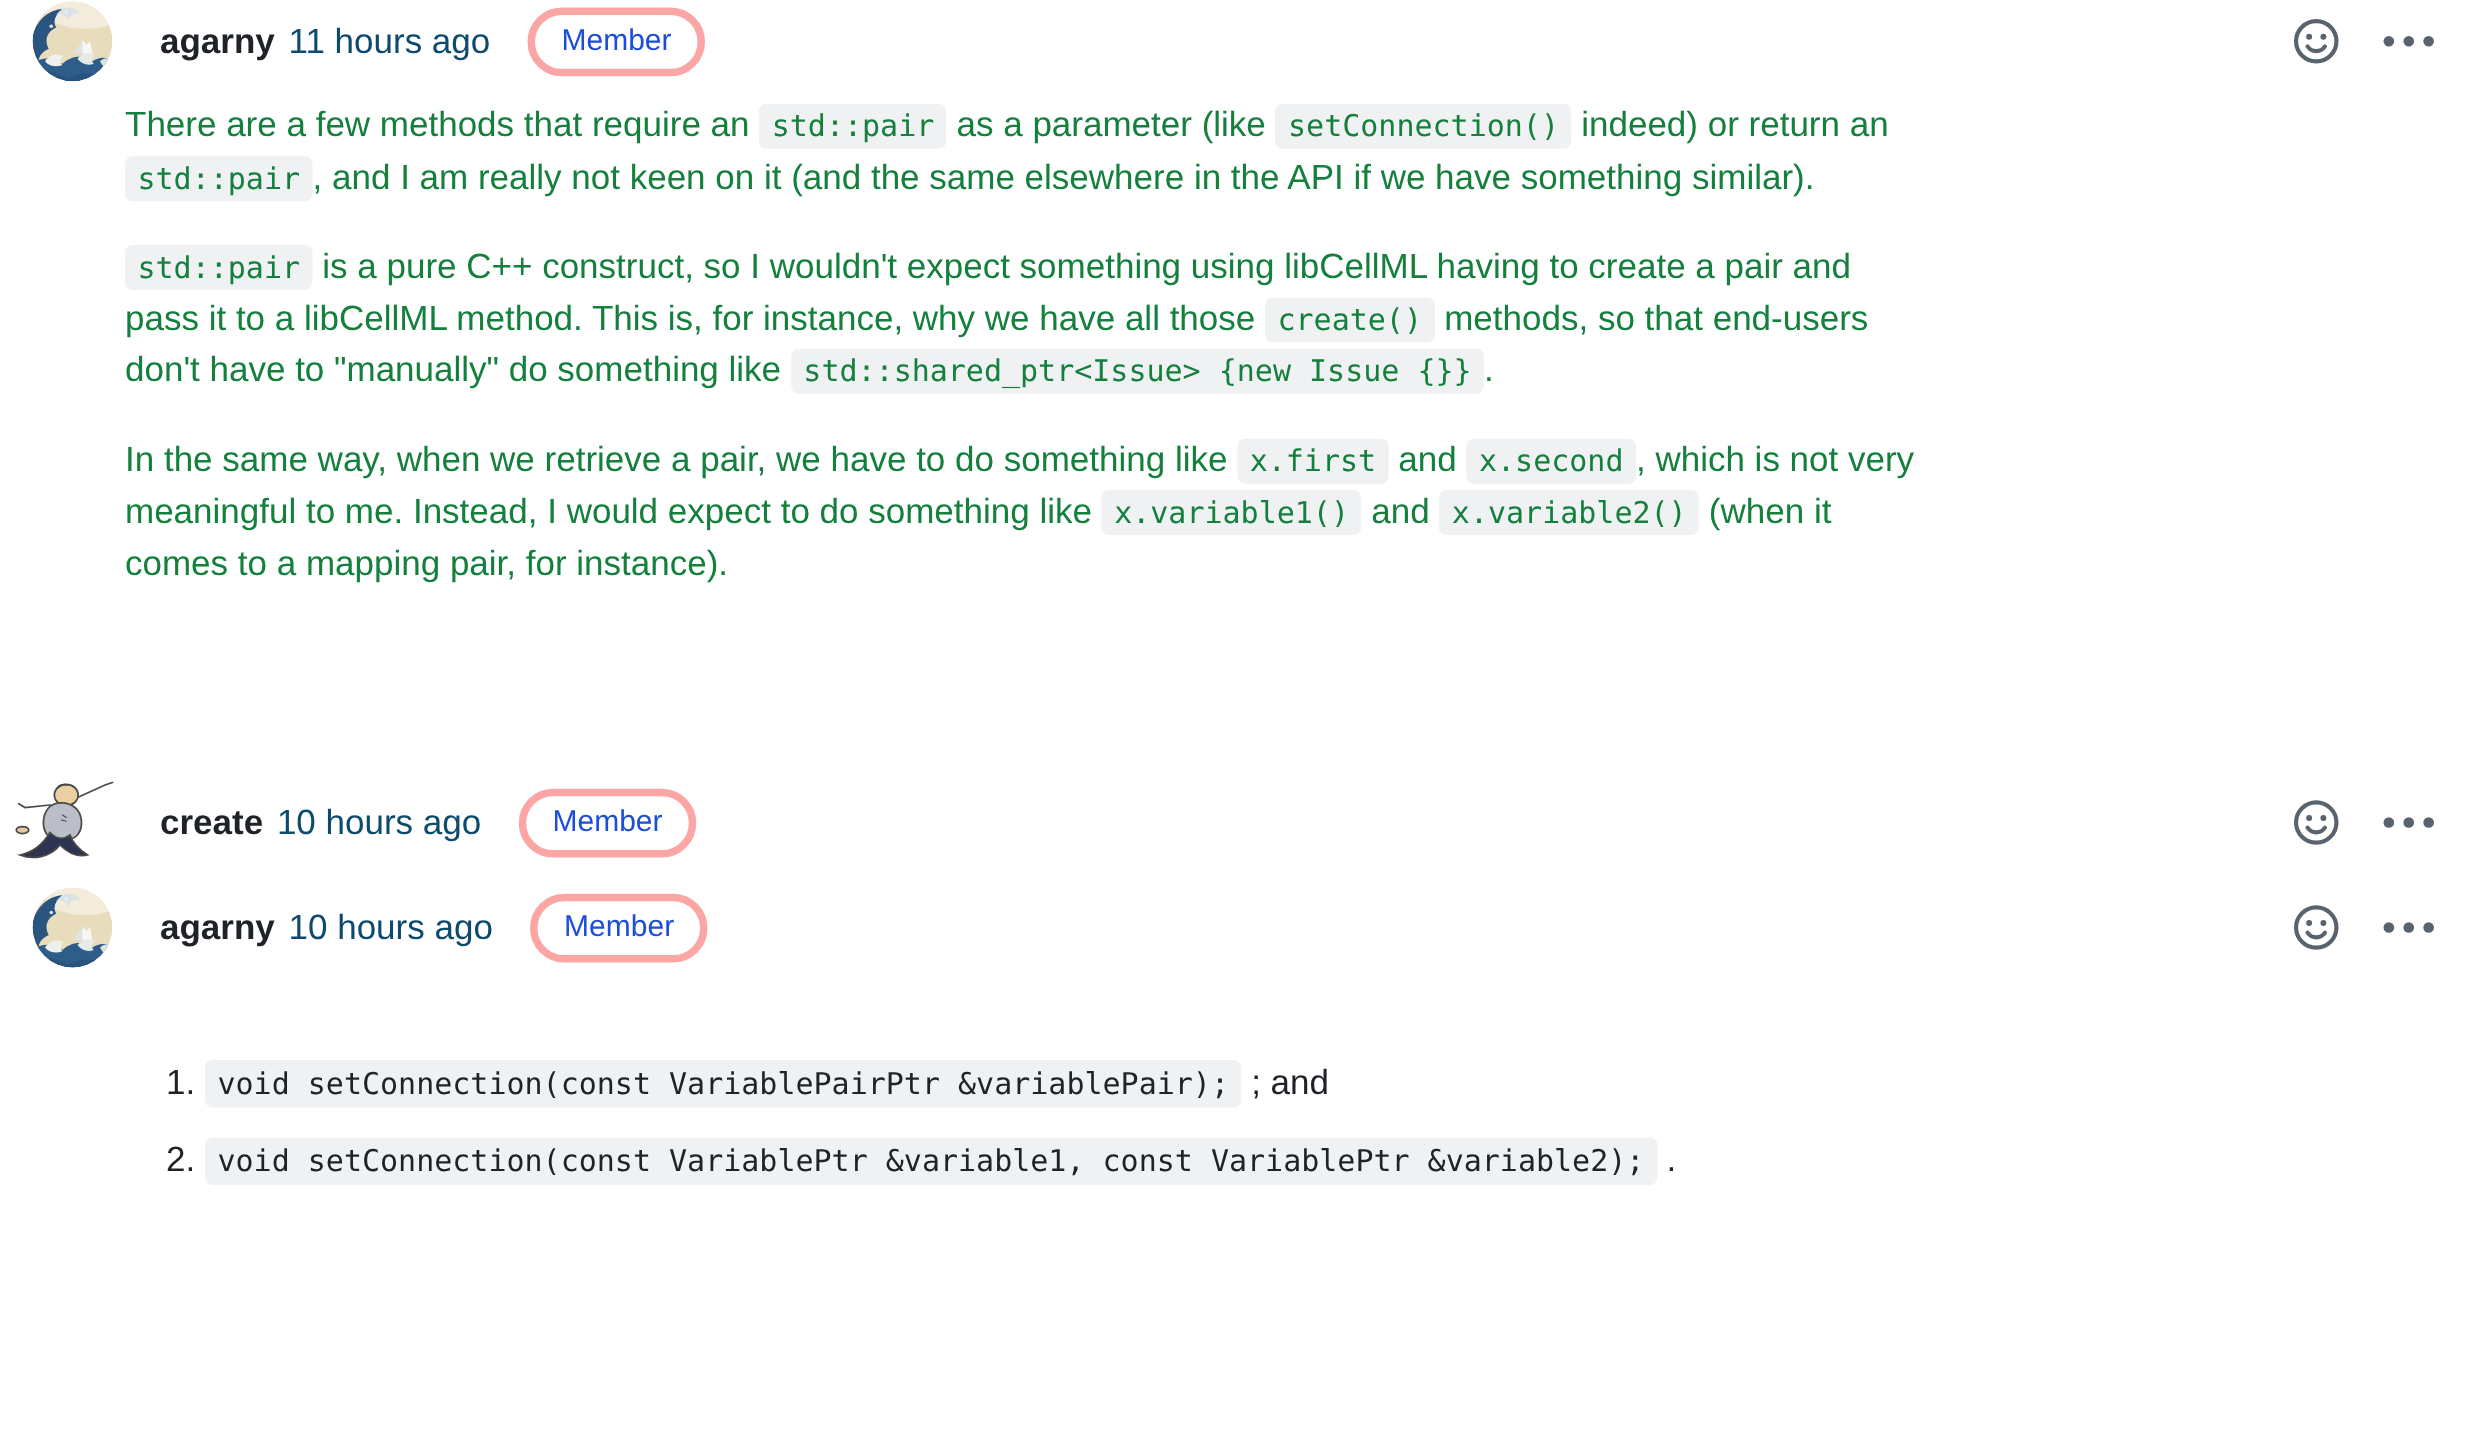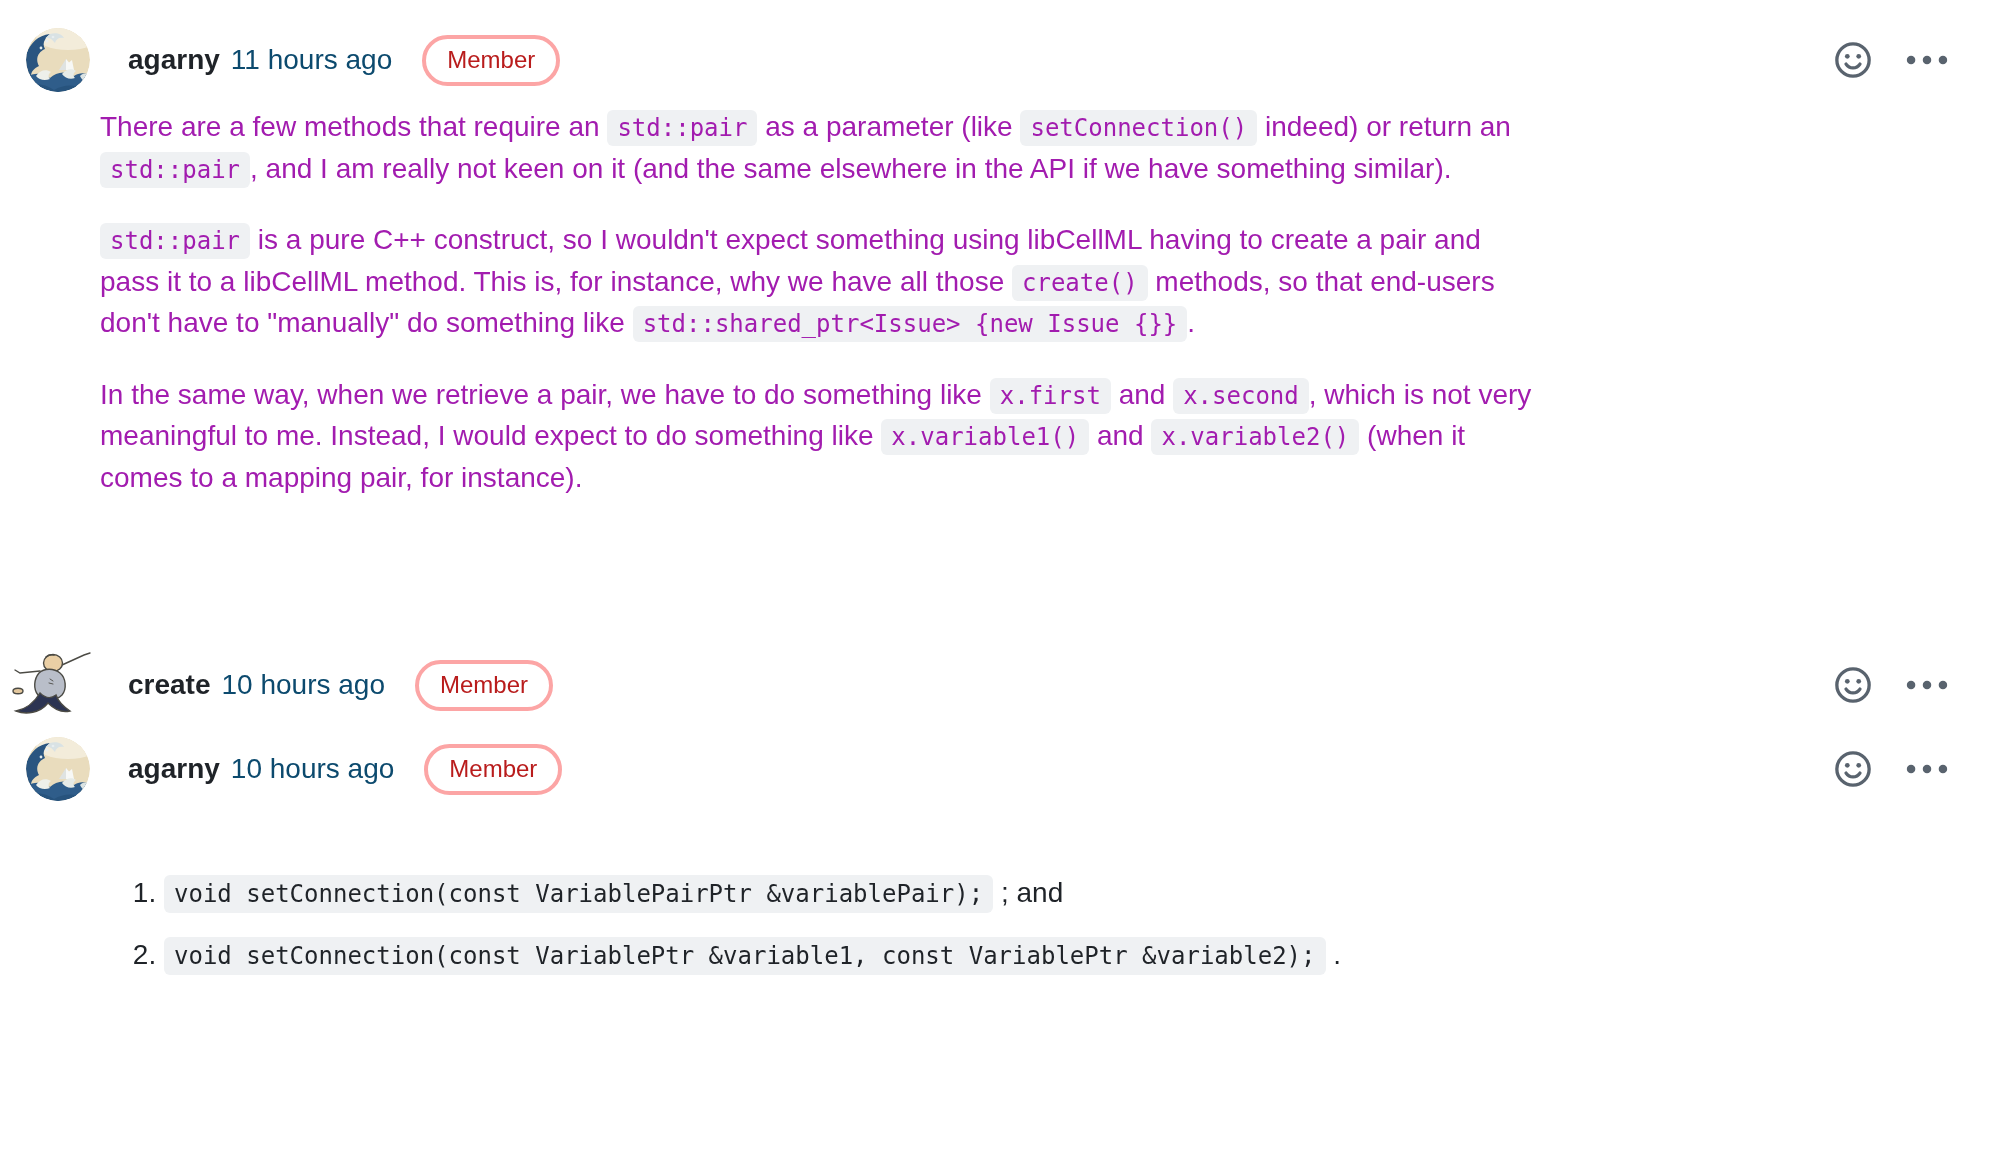--- a/index.html
+++ b/index.html
@@ -2,50 +2,50 @@
 <html><head>
 <meta charset="utf-8">
 <style>
   html, body { margin: 0; padding: 0; background: #ffffff; }
   body {
     width: 1990px; height: 1158px; overflow: hidden;
     font-family: "Liberation Sans", sans-serif;
     color: #1f2328;
     -webkit-font-smoothing: antialiased;
   }
-  #thread { padding-top: 28px; }
+  #thread { padding-top: 1px; }
 
   .comment { display: flow-root; margin-bottom: 20px; }
   .comment:first-child { margin-bottom: 125px; }
 
   .comment-header {
     display: flex; align-items: center;
     height: 64px; padding: 0 40px 0 26px;
   }
   .avatar { width: 64px; height: 64px; flex: none; margin-right: 38px; position: relative; cursor: pointer; }
   .avatar svg.wave { display: block; border-radius: 50%; }
   .avatar svg.cartoon { position: absolute; left: -20px; top: -4px; display: block; }
 
   .author { font-size: 28px; font-weight: 700; color: #1f2328; cursor: pointer; }
   .timestamp { font-size: 28px; color: #0c4a6e; margin-left: 11px; cursor: pointer; }
   .badge {
-    margin-left: 30px; font-size: 24px; font-weight: 500; color: #b91c1c;
-    border: 4px solid #fca5a5; border-radius: 999px; padding: 6px 21px 7px;
+    margin-left: 30px; font-size: 24px; font-weight: 500; color: #1d4ed8;
+    border: 6px solid #fca5a5; border-radius: 999px; padding: 6px 21px 7px;
     line-height: 1.25; white-space: nowrap;
   }
   .spacer { flex: 1; }
   .icon-btn {
     background: none; border: none; padding: 0; margin: 0 0 0 32px;
     cursor: pointer; display: flex; align-items: center; color: #59636e;
   }
 
   .comment-body { margin: 14px 447px 0 100px; }
   .comment-body p {
     margin: 0 0 30px 0;
-    font-size: 28px; line-height: 41.5px; color: #a21caf;
+    font-size: 28px; line-height: 41.5px; color: #15803d;
   }
   code {
     font-family: "DejaVu Sans Mono", monospace;
     font-size: 24px; line-height: 1.2;
     background: #eff1f3; border-radius: 6px;
     padding: 4px 10px; white-space: pre-wrap;
   }
   .comment-body ol {
     margin: 70px 0 0 0; padding: 0 0 0 64px;
     font-size: 28px; color: #1f2328;

